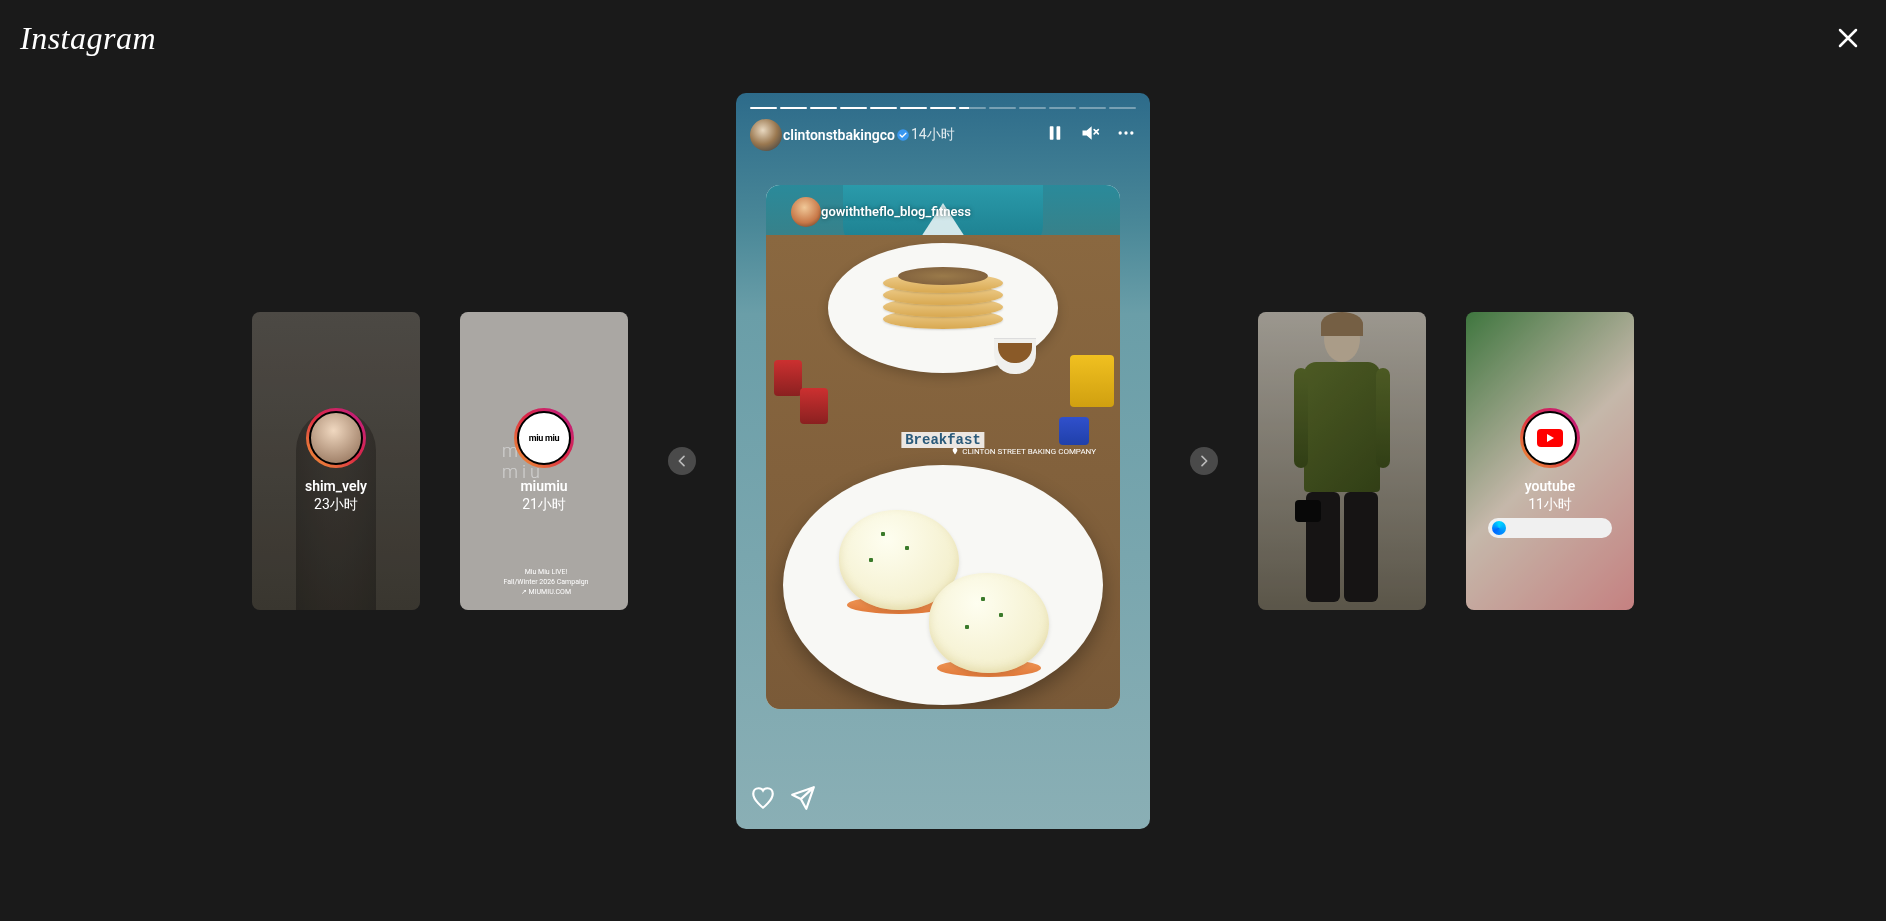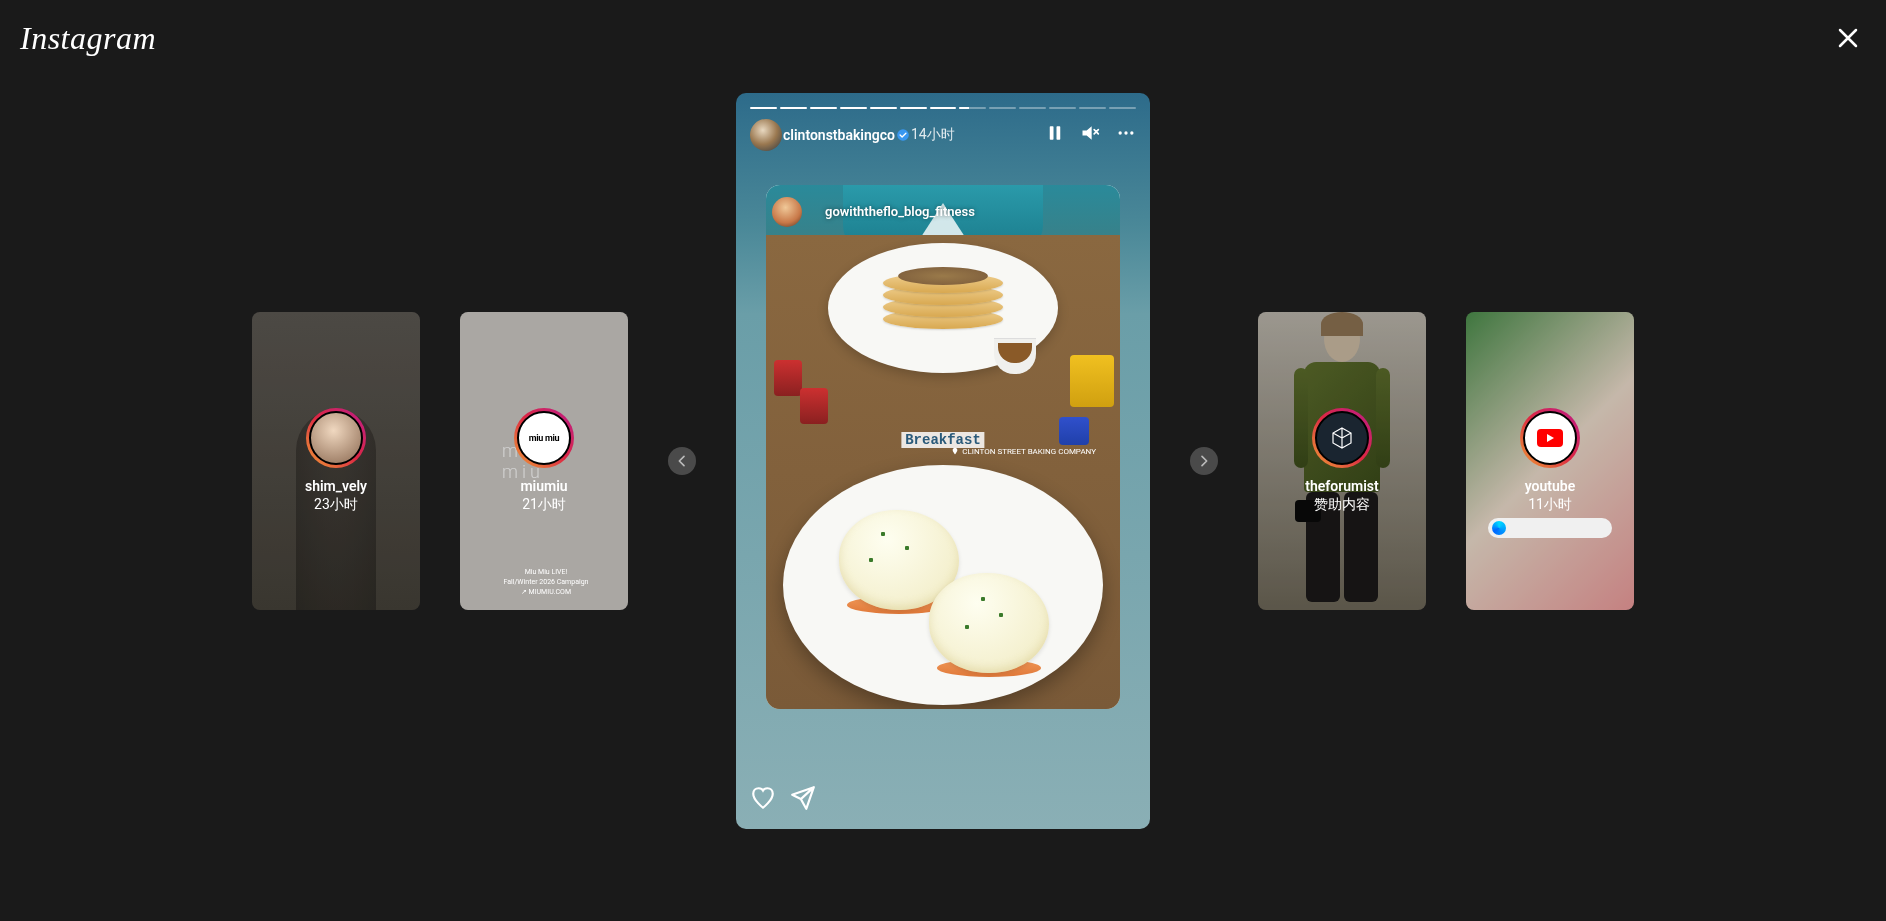--- a/index.html
+++ b/index.html
@@ -150,24 +150,24 @@
 .inner-card {
   margin: 24px 30px 0;
   border-radius: 14px;
   overflow: hidden;
   background: #fff;
   position: relative;
 }
 .inner-header {
   display: flex;
   align-items: center;
-  gap: 23px;
+  gap: 0;
   padding: 6px 8px 6px 6px;
   position:absolute;
-  top:6px; left:0;
+  top:6px; left:19px;
   z-index:3;
 }
 .inner-avatar { width: 30px; height: 30px; border-radius: 50%; background: radial-gradient(circle at 45% 35%, #f0c898 0%, #c87848 60%, #4a3020 100%); }
 .inner-username { font-size: 13px; font-weight: 600; color: #fff; text-shadow: 0 0 4px rgba(0,0,0,0.5);}
 .photo-area { height: 524px; position: relative; background: linear-gradient(180deg, #2a8a9a 0%, #5a6a60 35%, #9a8a6a 100%); }
 .table-bg { position:absolute; top:50px; left:0; right:0; bottom:0; background: linear-gradient(180deg, #8a6840 0%, #7a5a38 100%); }
 .plate1 { position:absolute; top:58px; left:50%; transform:translateX(-50%); width:230px; height:130px; background:#f8f8f5; border-radius:50%; box-shadow: 0 4px 12px rgba(0,0,0,0.2);}
 .pancakes { position:absolute; top:18px; left:50%; transform:translateX(-50%); width:120px; height:78px; }
 .pancake { width:120px; height:20px; background: linear-gradient(180deg,#f0d090,#d8a850); border-radius:50%; position:absolute; box-shadow:0 1px 2px rgba(0,0,0,0.15);}
 .pancake:nth-child(1){top:48px;} .pancake:nth-child(2){top:36px;} .pancake:nth-child(3){top:24px;} .pancake:nth-child(4){top:12px;}
@@ -378,31 +378,20 @@
           <div class="model-arms l"></div>
           <div class="model-arms r"></div>
         </div>
       <div class="model-legs">
           <div class="model-leg"></div>
           <div class="model-leg"></div>
         </div>
       <div class="model-bag"></div>
     </div>
     <div class="side-overlay"></div>
-    <div class="side-content">
-      <div class="side-avatar-ring">
-        <div class="side-avatar dark">
-          <svg class="cube-icon" viewBox="0 0 24 24">
-              <path d="M12 2 L21 7 L21 17 L12 22 L3 17 L3 7 Z M12 2 L12 12 M12 12 L21 7 M12 12 L3 7 M12 12 L12 22" stroke="#fff" stroke-width="1.2" fill="none"></path>
-            </svg>
-        </div>
-      </div>
-      <div class="side-username">theforumist</div>
-      <div class="side-time">赞助内容</div>
-    </div>
   </div>
 
   <div class="side-card youtube">
     <div class="side-overlay"></div>
     <div class="side-content">
       <div class="side-avatar-ring">
         <div class="side-avatar red">
           <div class="yt-logo">
               <div class="yt-tri"></div>
             </div>

